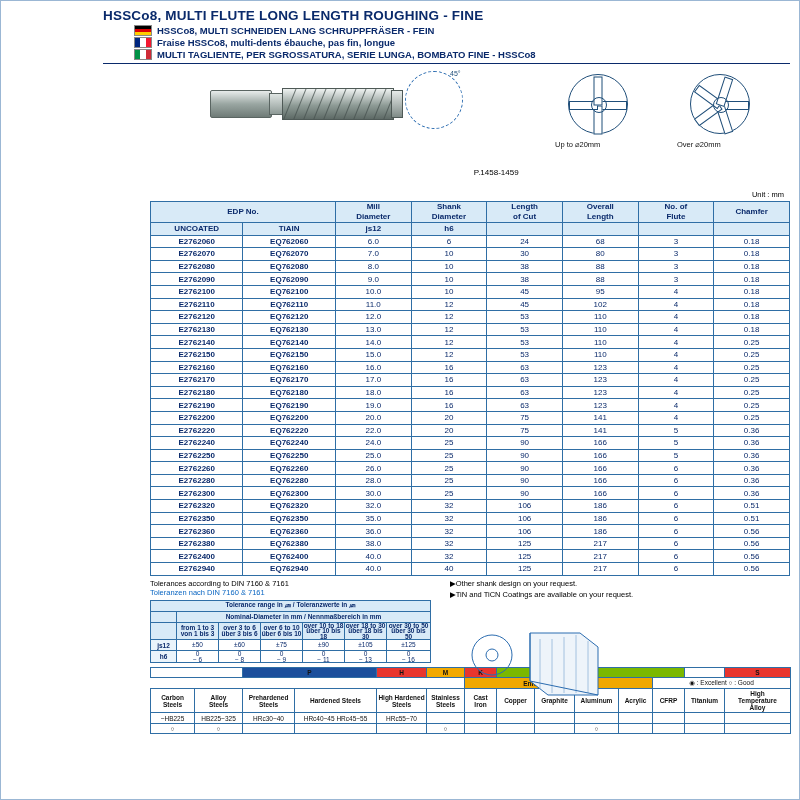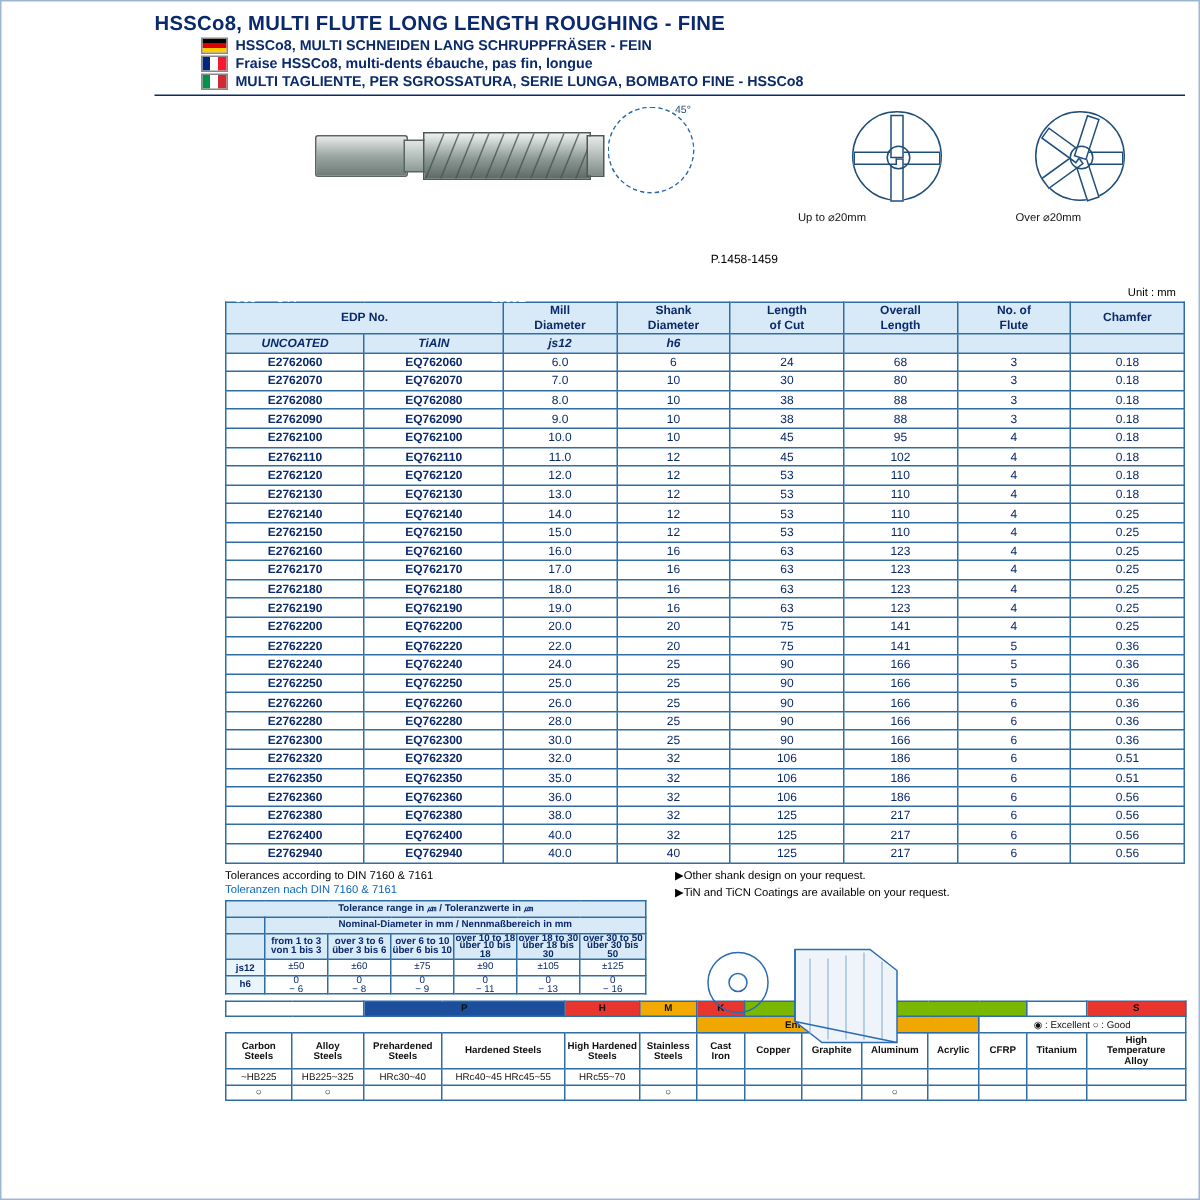--- a/index.html
+++ b/index.html
@@ -25,41 +25,41 @@
   .toolflute{position:absolute;left:72px;top:8px;width:110px;height:30px;background:linear-gradient(to bottom,#eef2f1,#8d9a95 55%,#5e6a66);border:1px solid #4e5956;overflow:hidden;}
   .toolflute i{position:absolute;top:-6px;width:1px;height:44px;background:#47524f;transform:rotate(22deg);opacity:.75;}
   .tooltip-end{position:absolute;left:181px;top:10px;width:10px;height:26px;background:linear-gradient(to bottom,#e6ebe9,#7f8b87);border:1px solid #4e5956;}
   .circ{position:absolute;border:1px solid #2b6cb0;border-radius:50%;}
   .dia1{left:255px;top:3px;width:56px;height:56px;border:1px dashed #2b6cb0;}
   .endview{position:absolute;top:6px;width:58px;height:58px;border:1.2px solid #1f4e79;border-radius:50%;background:#fff;}
   .endview:after{content:"";position:absolute;left:50%;top:50%;width:14px;height:14px;margin:-7px 0 0 -7px;border:1px solid #1f4e79;border-radius:50%;}
   .ev1{left:418px;} .ev2{left:540px;}
   .vane{position:absolute;left:50%;top:50%;width:27px;height:7px;margin-top:-3.5px;background:#fff;border:1px solid #1f4e79;transform-origin:0 50%;}
   .capt{position:absolute;font-size:7.5px;color:#111;}
-  .capt1{left:382px;top:72px;} .capt2{left:527px;top:72px;}
+  .capt1{left:405px;top:72px;} .capt2{left:527px;top:72px;}
   .ang{position:absolute;left:300px;top:2px;font-size:7px;color:#1f4e79;}
 
   
   .specbar{margin-left:140px;display:flex;align-items:stretch;height:28px;gap:3px;}
   .sb{display:flex;flex-direction:column;align-items:center;justify-content:center;color:#fff;font-size:8px;font-weight:bold;padding:0 5px;border-radius:2px;line-height:9px;margin-top:36px;}
   .sb.green{background:#7ab800;} .sb.grey{background:#9aa0a6;} .sb.red{background:#c8102e;padding-left:16px;}
   .sb.teal{background:#00a0a8;} .sb.blue{background:#0072bc;} .sb.dkblue{background:#1f4e79;}
   .sb.lblue{background:#29a3dc;} .sb.cyan{background:#19b5c9;}
   .pref{font-size:8px;color:#000;align-self:center;margin-left:14px;}
 
   
   .unit{text-align:right;font-size:7.5px;margin:4px 6px 2px 140px;}
 
   
   table.main{border-collapse:collapse;width:640px;margin-left:140px;table-layout:fixed;}
   table.main th,table.main td{border:.5px solid #2f6ea5;font-size:8px;text-align:center;padding:0;height:11.6px;color:#0a2a6b;}
   table.main thead th{background:#d8eaf7;font-weight:bold;color:#0a2a6b;line-height:10px;}
   table.main td{color:#0a2a6b;}
   table.main td.edp{font-weight:bold;}
-  .hdr2 th{background:#eaf4fb;font-weight:normal;font-style:italic;margin-top:28px;}
+  .hdr2 th{background:#eaf4fb;font-weight:normal;margin-top:28px;}
 
   
   .tolwrap{margin-left:140px;margin-top:3px;position:relative;}
   .tolnote{font-size:7.5px;color:#000;}
   .tolnote.blue{color:#0a66c2;}
   .rightnotes{position:absolute;left:300px;top:0;font-size:7.5px;color:#000;}
   .rightnotes div{margin-bottom:2px;}
   table.tol{border-collapse:collapse;margin-top:3px;width:280px;table-layout:fixed;}
   table.tol th,table.tol td{border:.5px solid #2f6ea5;font-size:6.5px;text-align:center;color:#0a2a6b;height:10px;padding:0;}
   table.tol th{background:#d8eaf7;}

